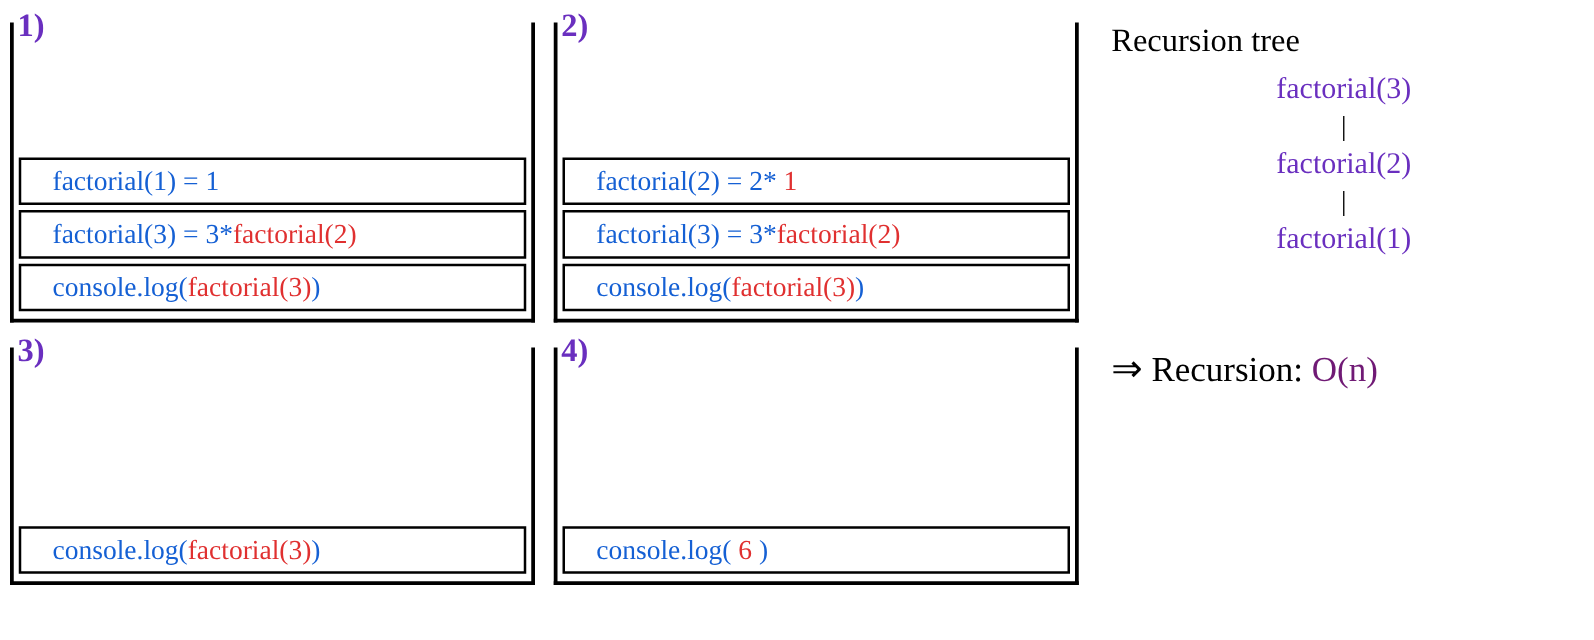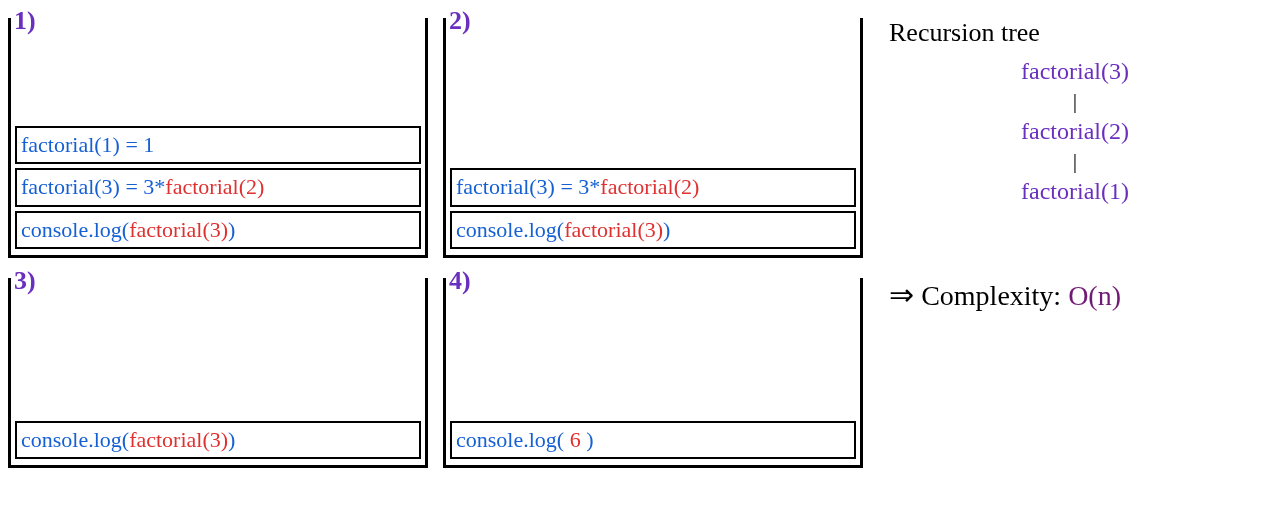--- a/index.html
+++ b/index.html
@@ -40,21 +40,21 @@
     display: flex;
     flex-direction: column;
     justify-content: flex-end;
     padding: 4px;
     margin-top: 10px;
     height: calc(100% - 10px);
   }
   .frame {
     border: 2px solid #000;
     margin: 2px 0;
-    padding: 4px 4px;
+    padding: 4px 25px;
     line-height: 1.2;
     white-space: nowrap;
     font-size: 22px;
   }
   .frame .blue { color: #1560d4; }
   .frame .red  { color: #e03030; }
   .side-col {
     flex: 1;
     padding: 10px 6px;
   }
@@ -86,20 +86,21 @@
         <div class="stack-label">1)</div>
         <div class="stack">
           <div class="frame"><span class="blue">factorial(1) = </span><span class="blue">1</span></div>
           <div class="frame"><span class="blue">factorial(3) = 3*</span><span class="red">factorial(2)</span></div>
           <div class="frame"><span class="blue">console.log(</span><span class="red">factorial(3)</span><span class="blue">)</span></div>
         </div>
       </div>
       <div class="stack-wrap">
         <div class="stack-label">2)</div>
         <div class="stack">
+          <div class="frame"><span class="blue">factorial(2) = 2* </span><span class="red"> 1</span></div>
           <div class="frame"><span class="blue">factorial(3) = 3*</span><span class="red">factorial(2)</span></div>
           <div class="frame"><span class="blue">console.log(</span><span class="red">factorial(3)</span><span class="blue">)</span></div>
         </div>
       </div>
       <div class="stack-wrap">
         <div class="stack-label">3)</div>
         <div class="stack">
           <div class="frame"><span class="blue">console.log(</span><span class="red">factorial(3)</span><span class="blue">)</span></div>
         </div>
       </div>
@@ -114,17 +115,17 @@
     <div class="tree-title">Recursion tree</div>
     <div class="tree" id="tree">
         <div>factorial(3)</div>
         <div class="sep">|</div>
         <div>factorial(2)</div>
         <div class="sep">|</div>
         <div>factorial(1)</div>
       </div>
     <div class="complexity">
       <span class="arrow">⇒</span>
-      <span>Complexity:</span>
+      <span>Recursion:</span>
       <span class="bigO">O(n)</span>
     </div>
   </div>
 </div>
 
 </body></html>

